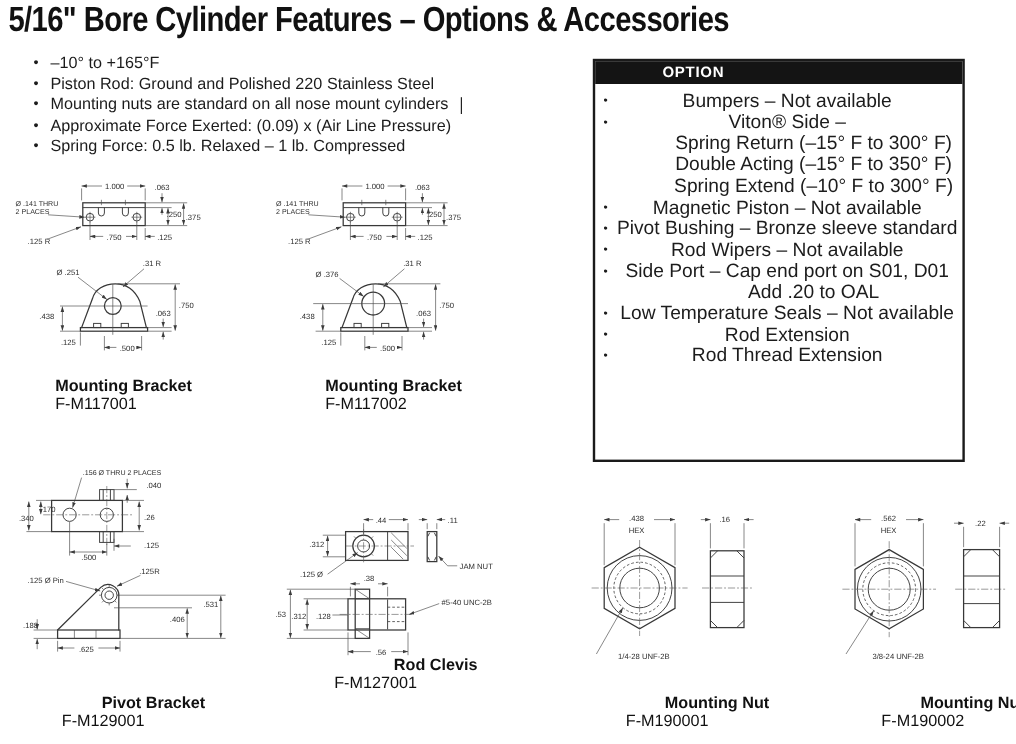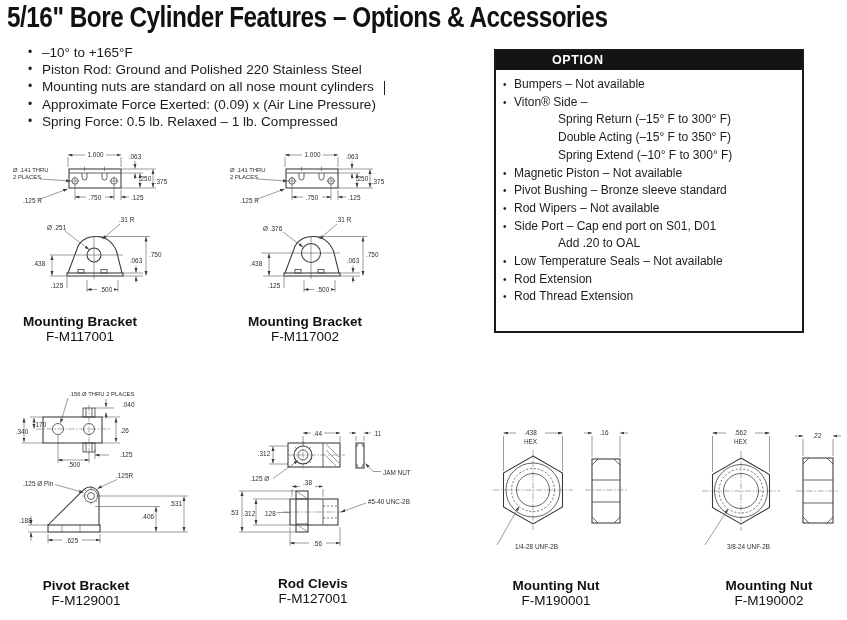--- a/index.html
+++ b/index.html
@@ -7,41 +7,41 @@
         font-family:"Liberation Sans",sans-serif;color:#1c1c1c;}
   
   .title{position:absolute;left:7px;top:1px;font-size:29px;font-weight:bold;white-space:nowrap;
          letter-spacing:-0.6px;transform:scaleX(0.84);transform-origin:left top;color:#111;}
   
   .features{position:absolute;left:26px;top:44px;margin:0;padding:0;list-style:none;width:478px;}
   .features li{font-size:13.5px;line-height:17.2px;padding-left:16px;position:relative;}
   .features li::before{content:"•";position:absolute;left:2px;top:0;font-size:12px;}
   .caret{position:absolute;left:384px;top:81px;width:1px;height:14px;background:#222;}
   
-  .optbox{position:absolute;left:494px;top:49px;width:310px;height:284px;border:2px solid #1a1a1a;
+  .optbox{position:absolute;left:494px;top:49px;width:310px;height:336px;border:2px solid #1a1a1a;
           background:#fff;box-sizing:border-box;}
   .opthead{background:#141414;color:#fff;font-weight:bold;font-size:12.5px;letter-spacing:0.6px;
            line-height:19px;height:19px;padding-left:56px;}
   .optlist{margin:6px 0 0 0;padding:0 4px 0 6px;list-style:none;}
-  .optlist li{font-size:12px;line-height:17.7px;padding-left:12px;position:relative;white-space:nowrap;}
+  .optlist li{font-size:16px;line-height:17.7px;padding-left:12px;position:relative;white-space:nowrap;text-align:center;}
   .optlist li::before{content:"•";position:absolute;left:1px;top:0;font-size:10px;}
   .optlist li.ind{margin-left:44px;}
   .optlist li.ind::before{content:"";}
   
   svg.dwg{position:absolute;overflow:visible;}
   .oln{stroke:#383838;stroke-width:1.05;fill:none;stroke-linecap:round;}
   .oln2{stroke:#3c3c3c;stroke-width:0.8;fill:none;}
   .dln{stroke:#4a4a4a;stroke-width:0.55;fill:none;}
   .cl{stroke:#555;stroke-width:0.5;fill:none;stroke-dasharray:6 1.6 1.6 1.6;}
   .dsh{stroke:#444;stroke-width:0.7;fill:none;stroke-dasharray:2.2 1.7;}
   svg.dwg text{font-family:"Liberation Sans",sans-serif;font-size:6.4px;fill:#2d2d2d;}
   svg.dwg text.sm{font-size:5.9px;}
   
   .cap{position:absolute;width:170px;text-align:center;color:#111;}
-  .cap .nm{font-size:13.5px;font-weight:bold;line-height:15px;}
+  .cap .nm{font-size:13.5px;font-weight:bold;line-height:15px;text-align:right;}
   .cap .pn{font-size:13.5px;line-height:16px;}
 </style>
 </head>
 <body>
 
 <div class="page">
 
   <svg width="0" height="0" style="position:absolute" aria-hidden="true">
     <defs>
       <marker id="ah" markerWidth="5" markerHeight="4" refX="4.4" refY="1.5" orient="auto" markerUnits="userSpaceOnUse">
@@ -386,21 +386,21 @@
     <text x="44.5" y="116" text-anchor="middle">.128</text>
     <line class="dln" x1="52" y1="112.5" x2="65" y2="112.5"></line>
     <text x="143" y="104">#5-40 UNC-2B</text>
     <line class="dln" x1="141" y1="103" x2="116" y2="112" marker-end="url(#ah)"></line>
     <text x="92.5" y="146" text-anchor="middle">.56</text>
     <line class="dln" x1="65" y1="127" x2="65" y2="146"></line>
       <line class="dln" x1="115" y1="127" x2="115" y2="146"></line>
     <line class="dln" x1="65" y1="143" x2="84" y2="143" marker-start="url(#ahs)"></line>
     <line class="dln" x1="101" y1="143" x2="115" y2="143" marker-end="url(#ah)"></line>
   </svg>
-  <div class="cap" style="left:228px;top:576px;width:170px">
+  <div class="cap" style="left:228px;top:546px;width:170px">
     <div class="nm">Rod Clevis</div>
     <div class="pn">F-M127001</div>
   </div>
 
   <svg class="dwg" style="left:485px;top:425px" width="175" height="135" viewBox="0 0 175 135">
     <text x="45.5" y="9.5" text-anchor="middle">.438</text>
     <text x="45.5" y="19" text-anchor="middle">HEX</text>
     <line class="dln" x1="18.5" y1="8" x2="31" y2="8" marker-start="url(#ahs)"></line>
     <line class="dln" x1="60" y1="8" x2="77.5" y2="8" marker-end="url(#ah)"></line>
     <line class="dln" x1="18.5" y1="11" x2="18.5" y2="46"></line>

